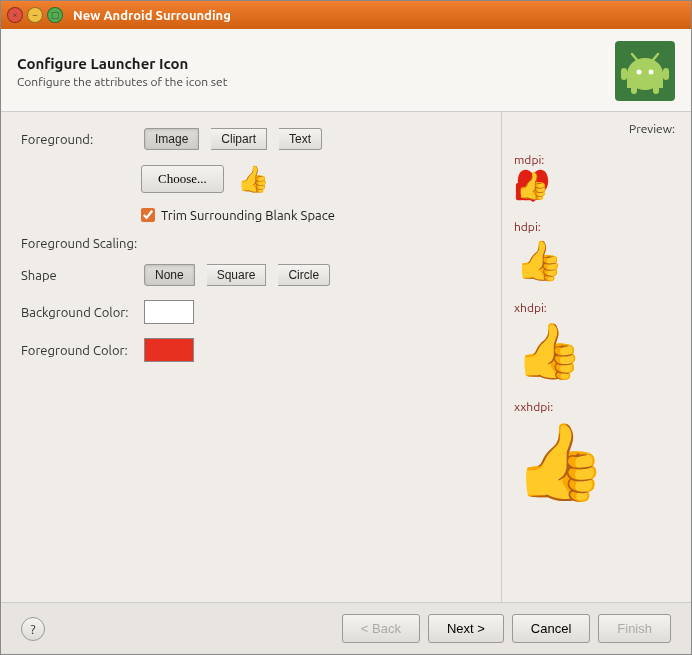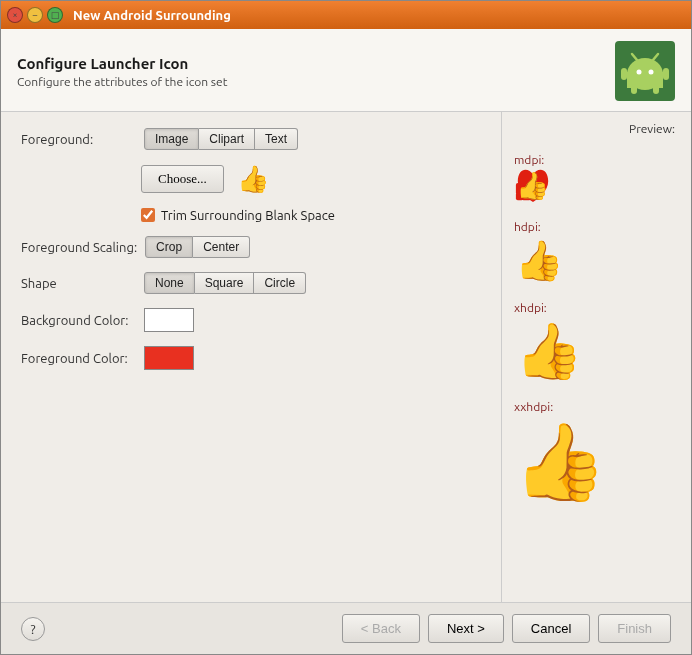--- a/index.html
+++ b/index.html
@@ -128,21 +128,21 @@
 
     .form-label {
       text-align: left;
       min-width: 115px;
       color: #333;
       font-size: 13px;
     }
 
     .btn-group {
       display: flex;
-      gap: 0;
+      gap: 12px;
     }
 
     .btn {
       background: linear-gradient(to bottom, #f5f3ef, #e0ddd8);
       border: 1px solid #999;
       padding: 3px 10px;
       font-size: 12px;
       cursor: pointer;
       color: #222;
     }
@@ -354,24 +354,20 @@
       </div>
 
       <div class="checkbox-row">
         <input type="checkbox" checked="" id="trim-cb" style="">
         <label for="trim-cb">Trim Surrounding Blank Space</label>
       </div>
 
 
       <div class="form-row">
         <span class="form-label">Foreground Scaling:</span>
-        <div class="btn-group">
-          <button class="btn active">Crop</button>
-          <button class="btn">Center</button>
-        </div>
       </div>
 
       <div class="form-row">
         <span class="form-label">Shape</span>
         <div class="btn-group">
           <button class="btn active">None</button>
           <button class="btn">Square</button>
           <button class="btn">Circle</button>
         </div>
       </div>

